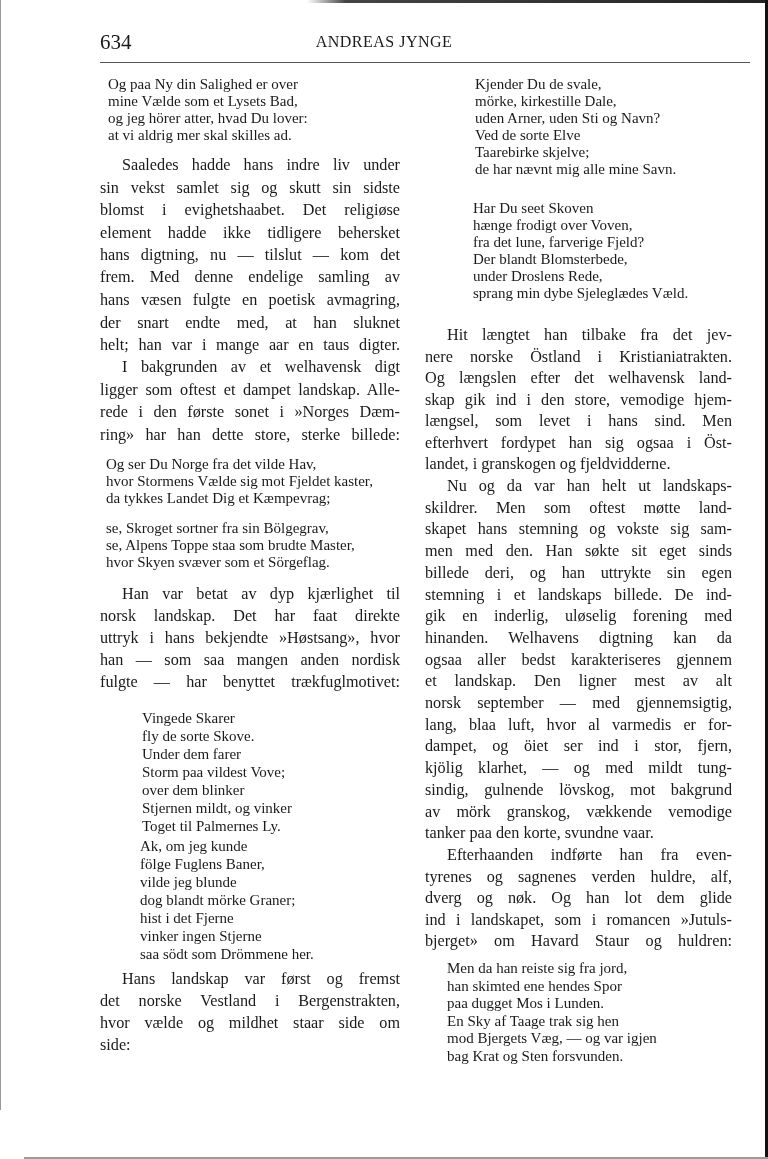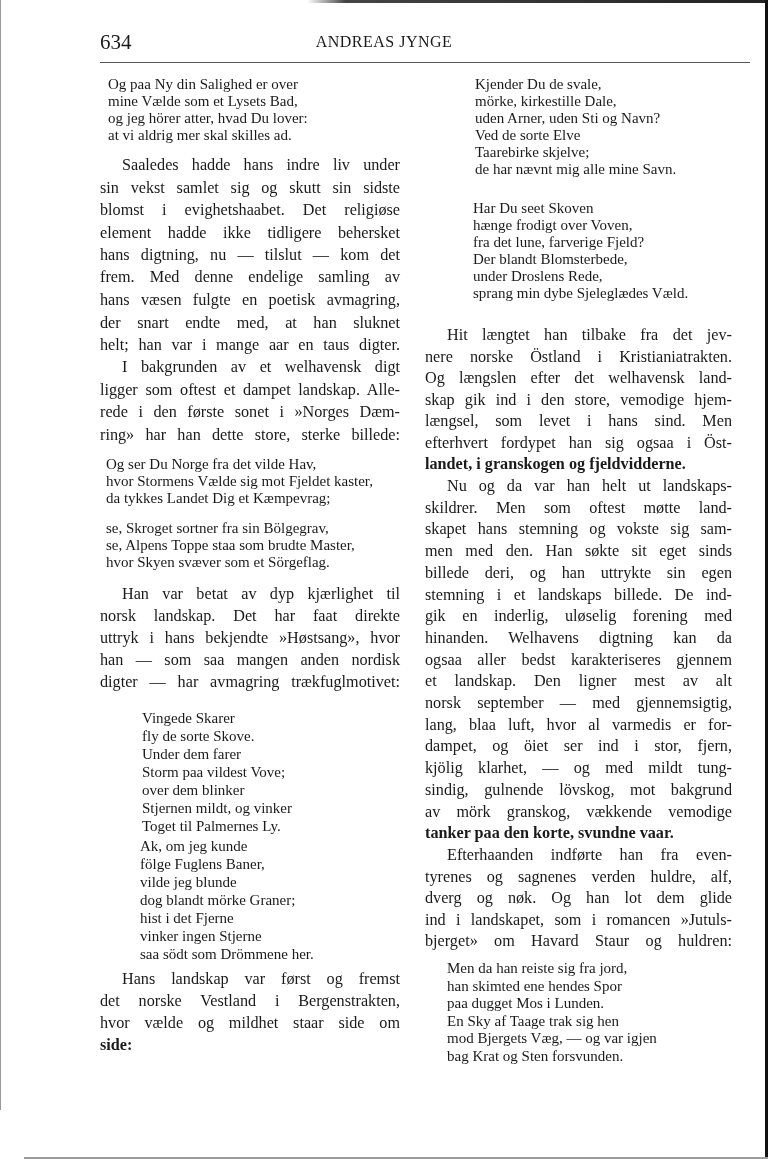--- a/index.html
+++ b/index.html
@@ -52,21 +52,20 @@
       left: 0;
     }
     .prose .line {
       font-size: 16.2px;
       text-align: justify;
       text-align-last: justify;
       width: 100%;
     }
     .prose .line.last {
       text-align-last: left;
-      font-weight: bold;
     }
     .prose .line.indent { padding-left: 22px; box-sizing: border-box; }
     .verse .line {
       font-size: 15px;
     }
     .block { position: absolute; left: 0; width: 100%; }
   </style>
 </head>
 <body>
 
@@ -117,21 +116,21 @@
     <div class="line" style="top:0px">se, Skroget sortner fra sin Bölgegrav,</div>
     <div class="line" style="top:17px">se, Alpens Toppe staa som brudte Master,</div>
     <div class="line" style="top:34px">hvor Skyen svæver som et Sörgeflag.</div>
   </div>
 
   <div class="block prose" style="top:513px;">
     <div class="line indent" style="top:0px">Han var betat av dyp kjærlighet til</div>
     <div class="line" style="top:22px">norsk landskap. Det har faat direkte</div>
     <div class="line" style="top:44px">uttryk i hans bekjendte »Høstsang», hvor</div>
     <div class="line" style="top:66px">han — som saa mangen anden nordisk</div>
-    <div class="line" style="top:88px">digter — har avmagring trækfuglmotivet:</div>
+    <div class="line" style="top:88px">fulgte — har benyttet trækfuglmotivet:</div>
   </div>
 
   <div class="block verse" style="top:638px; left:42px;">
     <div class="line" style="top:0px">Vingede Skarer</div>
     <div class="line" style="top:18px">fly de sorte Skove.</div>
     <div class="line" style="top:36px">Under dem farer</div>
     <div class="line" style="top:54px">Storm paa vildest Vove;</div>
     <div class="line" style="top:72px">over dem blinker</div>
     <div class="line" style="top:90px">Stjernen mildt, og vinker</div>
     <div class="line" style="top:108px">Toget til Palmernes Ly.</div>

